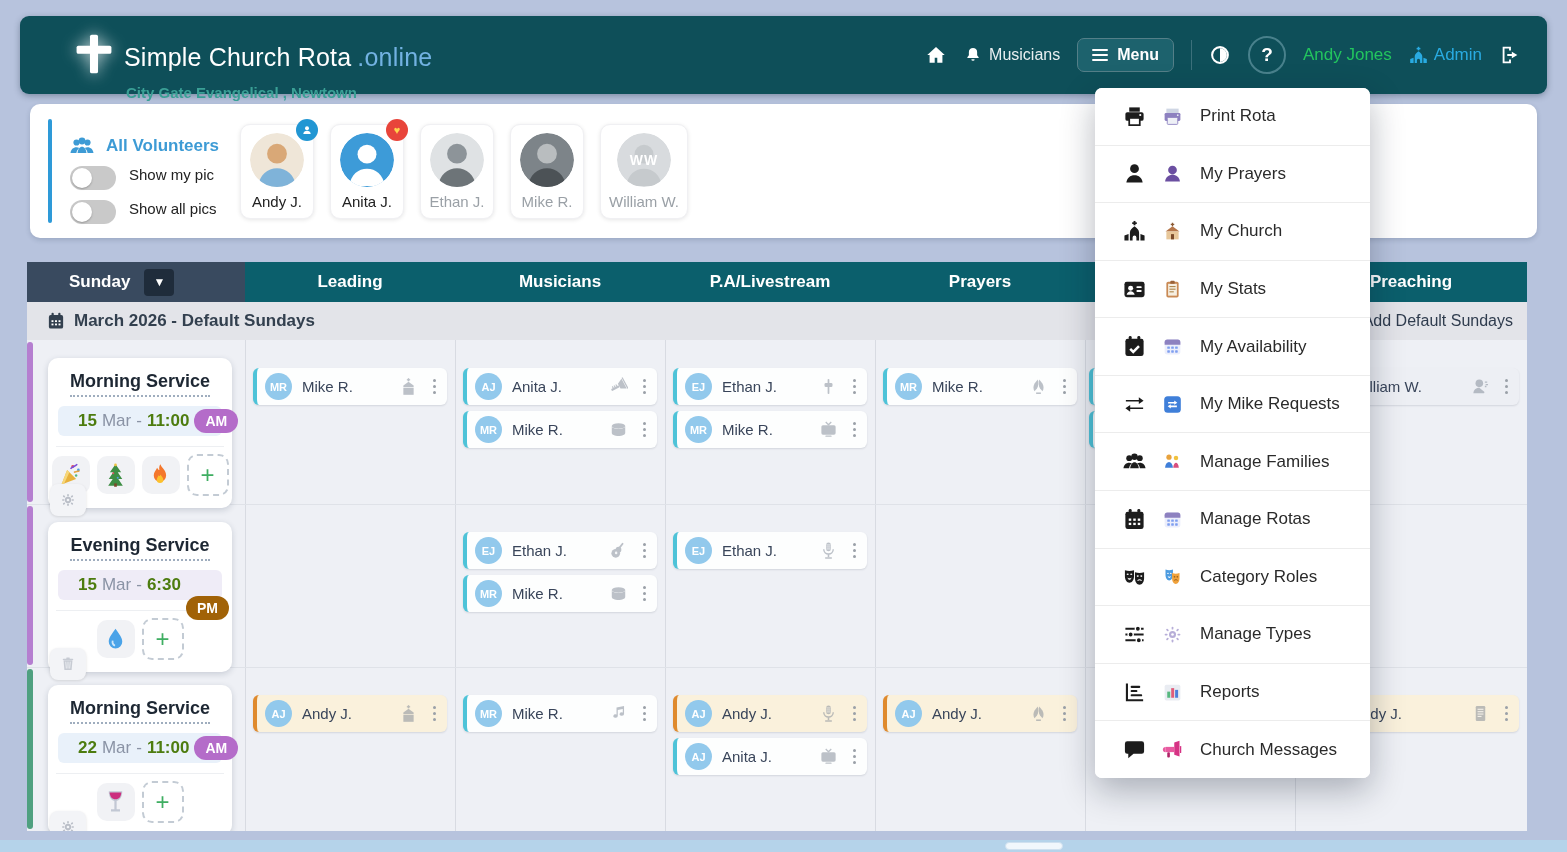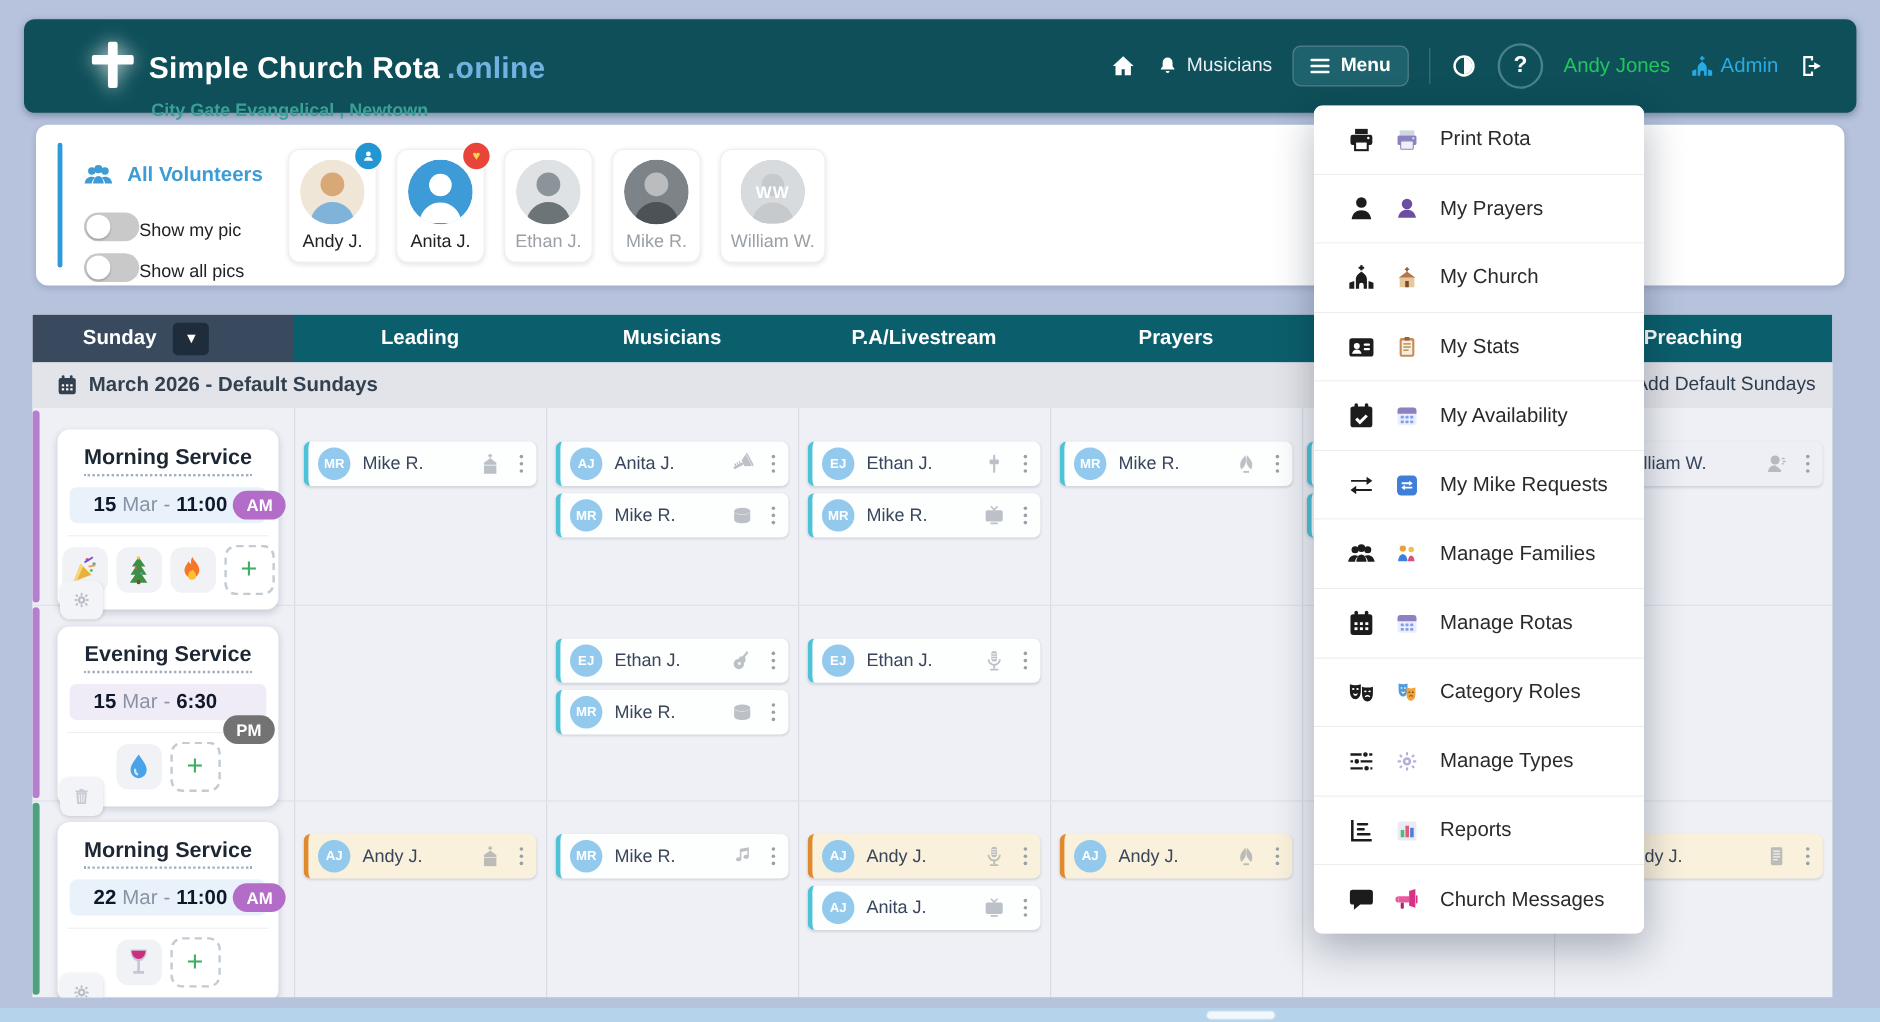--- a/index.html
+++ b/index.html
@@ -5,21 +5,21 @@
   * { margin:0; padding:0; box-sizing:border-box; }
   html,body { background:#9fabc6; }
   #stage { position:relative; width:1567px; height:852px; overflow:hidden;
            background:#b7c3dd; font-family:"Liberation Sans", sans-serif; }
 
   
   #hdr { position:absolute; left:20px; top:16px; width:1527px; height:78px;
          background:#0e4f59; border-radius:9px; box-shadow:0 2px 6px rgba(20,40,60,.35); z-index:10; }
   .hdr-logo { position:absolute; left:52px; top:16px; width:44px; height:46px;
               filter:drop-shadow(0 0 8px rgba(255,255,255,.8)); }
-  .hdr-title { position:absolute; left:104px; top:27px; font-size:25px; font-weight:bold; color:#fff; letter-spacing:.2px; }
+  .hdr-title { position:absolute; left:104px; top:27px; font-size:25px; font-weight:normal; color:#fff; letter-spacing:.2px; }
   .hdr-title .suffix { color:#72b2e2; margin-left:6px; }
   .hdr-sub { position:absolute; left:106px; top:68px; font-size:15px; font-weight:bold; color:#3aa096; }
   .hdr-right { position:absolute; right:26px; top:0; height:78px; display:flex; align-items:center; gap:17px; }
   .hico { width:22px; height:22px; display:inline-block; cursor:pointer; }
   .hico svg { width:100%; height:100%; }
   .hdr-msgs { display:flex; align-items:center; gap:7px; color:#e9eff1; font-size:16px; cursor:pointer; }
   .hdr-msgs .hico { width:18px; height:18px; }
   .menu-btn { display:flex; align-items:center; gap:9px; background:#1d626d; border:1px solid #547f88;
               border-radius:7px; padding:7px 14px; color:#fff; font-size:16px; font-weight:bold; cursor:pointer; }
   .burger i { display:block; width:16px; height:2.4px; background:#fff; margin:2.6px 0; border-radius:2px; }
@@ -31,21 +31,21 @@
   .hdr-admin { display:flex; align-items:center; gap:6px; color:#29abe2; font-size:17px; cursor:pointer; }
   .hdr-admin .hico { width:19px; height:19px; }
 
   
   #vbar { position:absolute; left:30px; top:104px; width:1507px; height:134px; background:#fff;
           border-radius:10px; box-shadow:0 2px 5px rgba(30,50,80,.18); z-index:5; }
   .vb-accent { position:absolute; left:18px; top:15px; width:4px; height:104px; background:#2e9ad8; border-radius:2px; }
   .vb-head { position:absolute; left:40px; top:30px; display:flex; align-items:center; gap:12px; }
   .vb-head .hico { width:24px; height:24px; }
   .vb-title { color:#3d9bd5; font-size:17px; font-weight:bold; }
-  .vb-toggle-row { position:absolute; left:40px; display:flex; align-items:flex-end; cursor:pointer;margin-top:11px; }
+  .vb-toggle-row { position:absolute; left:40px; display:flex; align-items:flex-start; gap:13px; cursor:pointer; }
   .toggle { width:46px; height:24px; background:#c9c9c9; border-radius:12px; position:relative; }
   .toggle i { position:absolute; left:2px; top:2px; width:20px; height:20px; background:#fff; border-radius:50%;
               box-shadow:0 1px 2px rgba(0,0,0,.25); }
   .vb-toggle-label { font-size:15px; color:#222; }
   #vb-avatars { position:absolute; left:210px; top:20px; display:flex; gap:16px; }
   .vcard { width:74px; height:95px; background:#fff; border:1px solid #f0f0f3; border-radius:10px;
            box-shadow:0 1px 4px rgba(0,0,0,.10); position:relative; text-align:center; cursor:pointer; }
   .vcard.wide { width:88px; }
   .vcard .circ { width:54px; height:54px; border-radius:50%; margin:8px auto 0; overflow:hidden; position:relative; }
   .vcard .vname { margin-top:6px; font-size:15px; color:#222; }
@@ -75,24 +75,24 @@
   .strip { position:absolute; left:0; width:6px; border-radius:3px; }
 
   
   .svc { position:absolute; left:21px; width:184px; height:150px; background:#fff; border-radius:10px;
          box-shadow:0 2px 6px rgba(30,45,70,.18); }
   .svc-title { margin:13px auto 0; width:fit-content; font-size:18px; font-weight:bold; color:#1d2733;
                border-bottom:2px dotted #9fadbe; padding-bottom:3px; cursor:pointer; }
   .svc-date { margin:9px 10px 0; height:30px; border-radius:6px; display:flex; align-items:center;
               padding-left:20px; gap:5px; font-size:17px; }
   .svc-date.am { background:#e9f1fa; } .svc-date.pm { background:#efecf7; }
-  .svc-date b { color:#0f172a; } .svc-date .mut { color:#8a93a5; }
+  .svc-date b { color:#4d7c0f; } .svc-date .mut { color:#8a93a5; }
   .mbadge { margin-left:auto; margin-right:-5px; padding:4px 11px; border-radius:13px; color:#fff;
             font-size:14px; font-weight:bold; }
-  .mbadge.am { background:#b46cc9; } .mbadge.pm { background:#737373;margin-top:46px; }
+  .mbadge.am { background:#b46cc9; } .mbadge.pm { background:#a16207;margin-top:46px; }
   .svc-sep { margin:10px 8px 0; height:1px; background:#edeff2; }
   .svc-emojis { margin-top:9px; display:flex; justify-content:center; gap:7px; }
   .embtn { width:38px; height:38px; background:#f1f2f5; border-radius:10px; display:flex; align-items:center;
            justify-content:center; cursor:pointer; }
   .embtn svg { width:27px; height:27px; }
   .plusbtn { width:42px; height:42px; margin-top:-2px; border:2px dashed #c3cbd4; border-radius:10px; background:transparent;
              display:flex; align-items:center; justify-content:center; color:#3fae62; font-size:24px; cursor:pointer; }
   .corner { position:absolute; left:2px; bottom:-8px; width:36px; height:32px; background:#f3f4f7;
             border-radius:8px; box-shadow:0 1px 3px rgba(0,0,0,.12); display:flex; align-items:center;
             justify-content:center; cursor:pointer; }

